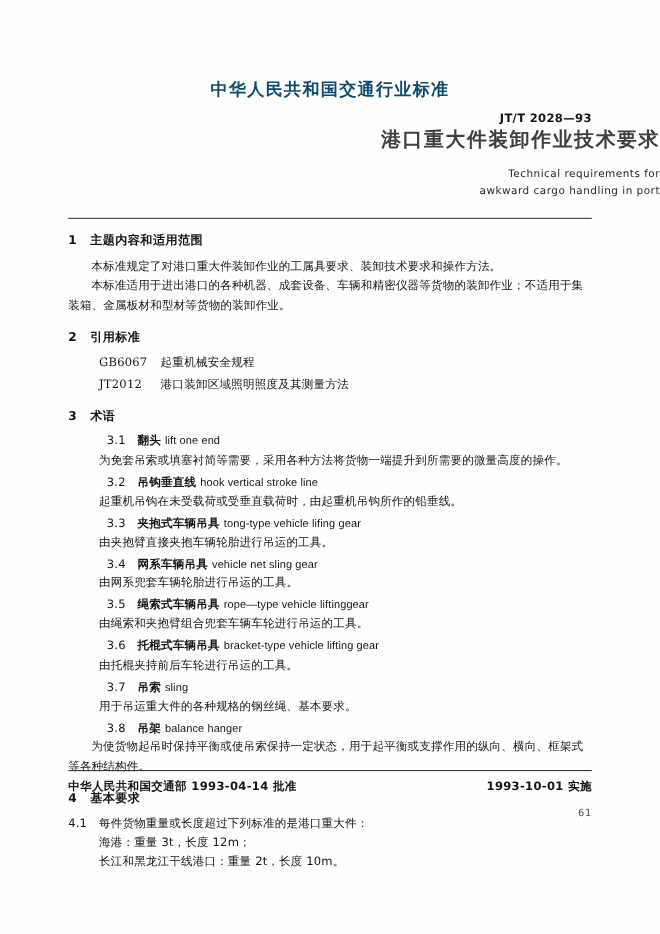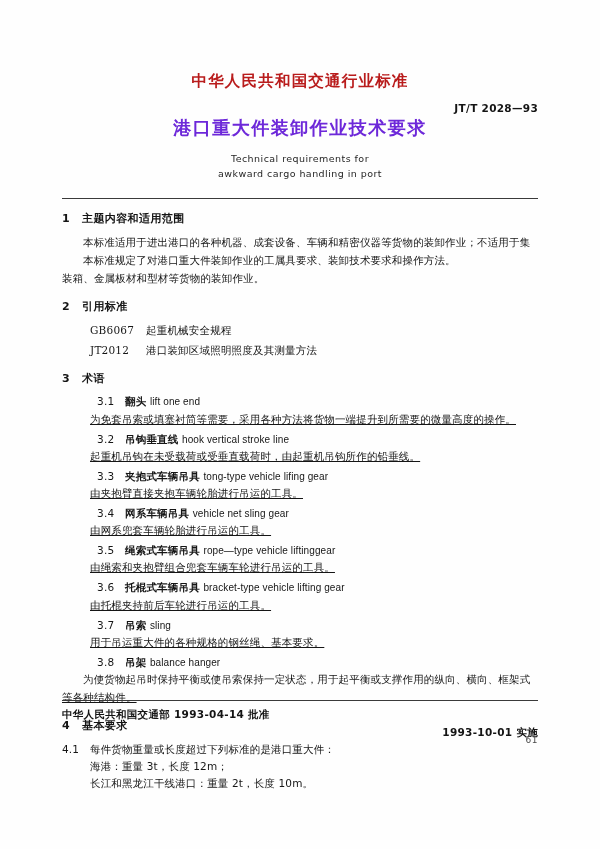--- a/index.html
+++ b/index.html
@@ -29,44 +29,44 @@
     position: absolute;
     left: 0;
     top: 72px;
     width: 600px;
   }
   .org-title {
     text-align: center;
     font-size: 15.5px;
     font-weight: bold;
     letter-spacing: 1.2px;
-    color: #b91c1c;
+    color: #0c4a6e;
     line-height: 1.2;
   }
   .std-no {
     position: absolute;
     right: 62px;
     top: 30px;
     font-size: 10.5px;
     font-weight: bold;
     letter-spacing: 0.3px;
     color: #141414;
     white-space: nowrap;
   }
   .doc-title {
-    text-align: center;
+    text-align: right;
     font-size: 18px;
     font-weight: bold;
     letter-spacing: 1.5px;
     margin-top: 26px;
-    color: #6d28d9;
+    color: #404040;
     line-height: 1.25;
   }
   .eng-title {
-    text-align: center;
+    text-align: right;
     font-size: 9.5px;
     margin-top: 13px;
     line-height: 1.55;
     letter-spacing: 0.45px;
     color: #262626;
   }
 
   
   .rule {
     position: absolute;
@@ -118,21 +118,20 @@
   .term .tcn { font-weight: bold; }
   .term .ten {
     font-family: Liberation Sans, sans-serif;
     font-size: 10px;
     letter-spacing: 0.1px;
   }
   .tdef {
     margin: 0 0 0 0;
     padding-left: 28px;
     letter-spacing: 0.15px;
-    text-decoration: underline;
   }
   .tdef.hang { padding-left: 0; }
   .ref-line {
     padding-left: 28px;
     margin: 3px 0 0 0;
     letter-spacing: 0.2px;
   }
   .ref-line .rid {
     display: inline-block;
     min-width: 56px;
@@ -161,21 +160,20 @@
     font-weight: bold;
     color: #141414;
   }
   .footer .left {
     float: left;
     letter-spacing: 0.3px;
   }
   .footer .right {
     float: right;
     letter-spacing: 0.3px;
-    margin-top: 18px;
   }
   .page-no {
     position: absolute;
     right: 62px;
     top: 735px;
     font-size: 9px;
     color: #4a4a4a;
     letter-spacing: 0.5px;
   }
 </style>
@@ -194,22 +192,22 @@
     </div>
   </div>
 
   <div class="rule top"></div>
 
   <div class="body-block">
 
     <div class="sec-h">
       <span class="num">1</span><span>主题内容和适用范围</span>
     </div>
+    <div class="para">本标准规定了对港口重大件装卸作业的工属具要求、装卸技术要求和操作方法。</div>
     <div class="para">本标准适用于进出港口的各种机器、成套设备、车辆和精密仪器等货物的装卸作业；不适用于集</div>
-    <div class="para">本标准规定了对港口重大件装卸作业的工属具要求、装卸技术要求和操作方法。</div>
     <div class="para noind">装箱、金属板材和型材等货物的装卸作业。</div>
 
     <div class="sec-h">
       <span class="num">2</span><span>引用标准</span>
     </div>
     <div class="ref-line">
       <span class="rid">GB6067</span><span>起重机械安全规程</span>
     </div>
     <div class="ref-line">
       <span class="rid">JT2012</span><span>港口装卸区域照明照度及其测量方法</span>

